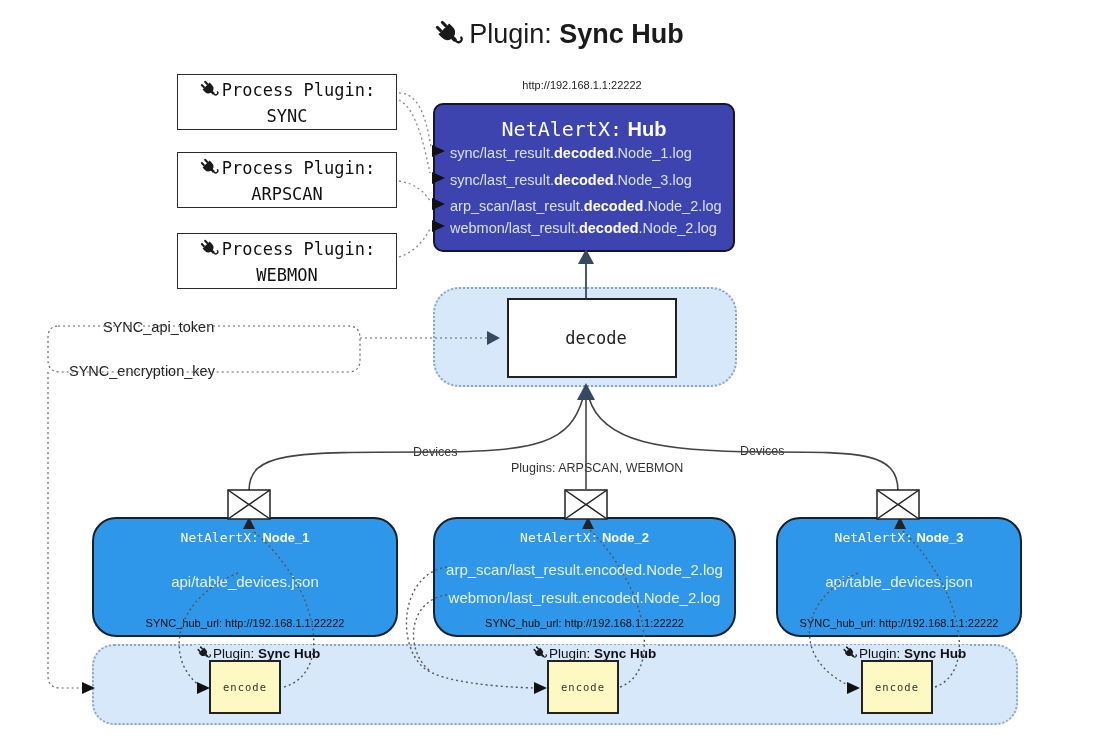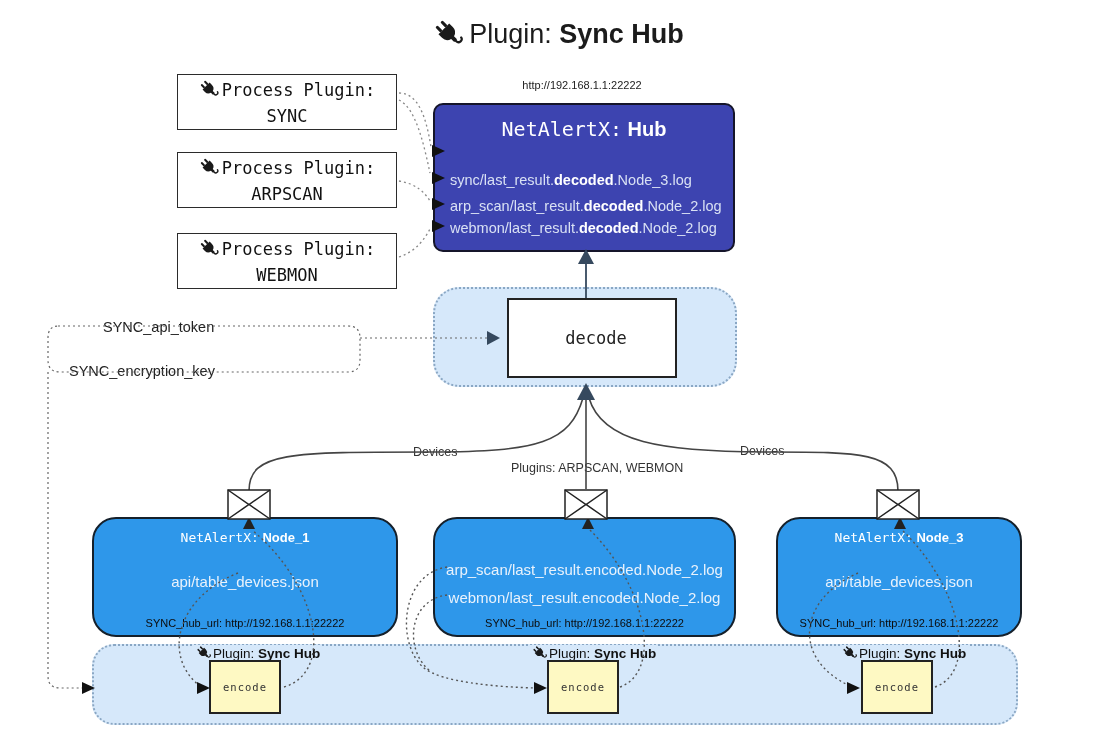--- a/index.html
+++ b/index.html
@@ -92,20 +92,21 @@
   <div class="abs pbox mono" style="top:233px;">
     <div><svg class="plug" viewBox="0 0 24 24">
           <use href="#plug"></use>
         </svg><span>Process Plugin:</span></div>
     <div>WEBMON</div>
   </div>
 
   <div class="abs hub-url">http://192.168.1.1:22222</div>
   <div class="abs hub">
     <div class="hub-title"><span class="mono">NetAlertX:</span> <b>Hub</b></div>
+    <div class="hub-line" style="top:40px;"><span>sync/last_result.</span><b>decoded</b><span>.Node_1.log</span></div>
     <div class="hub-line" style="top:67px;"><span>sync/last_result.</span><b>decoded</b><span>.Node_3.log</span></div>
     <div class="hub-line" style="top:93px;"><span>arp_scan/last_result.</span><b>decoded</b><span>.Node_2.log</span></div>
     <div class="hub-line" style="top:115px;"><span>webmon/last_result.</span><b>decoded</b><span>.Node_2.log</span></div>
   </div>
 
   <div class="abs decode-band"></div>
   <div class="abs decode-box mono">decode</div>
 
   <div class="abs cfg" style="top:319px;left:100px;">SYNC_api_token</div>
   <div class="abs cfg" style="top:363px;left:66px;">SYNC_encryption_key</div>
@@ -113,20 +114,21 @@
   <div class="abs edge-label" style="top:445px;left:410px;">Devices</div>
   <div class="abs edge-label" style="top:461px;left:508px;">Plugins: ARPSCAN, WEBMON</div>
   <div class="abs edge-label" style="top:444px;left:737px;">Devices</div>
 
   <div class="abs node" style="top:517px;left:92px;width:306px;">
     <div class="node-title"><span class="mono">NetAlertX:</span> <b>Node_1</b></div>
     <div class="node-file" style="top:54px;">api/table_devices.json</div>
     <div class="node-url">SYNC_hub_url: http://192.168.1.1:22222</div>
   </div>
   <div class="abs node" style="top:517px;left:433px;width:303px;">
+    <div class="node-title"><span class="mono">NetAlertX:</span> <b>Node_2</b></div>
     <div class="node-file" style="top:42px;">arp_scan/last_result.encoded.Node_2.log</div>
     <div class="node-file" style="top:70px;">webmon/last_result.encoded.Node_2.log</div>
     <div class="node-url">SYNC_hub_url: http://192.168.1.1:22222</div>
   </div>
   <div class="abs node" style="top:517px;left:776px;width:246px;">
     <div class="node-title"><span class="mono">NetAlertX:</span> <b>Node_3</b></div>
     <div class="node-file" style="top:54px;">api/table_devices.json</div>
     <div class="node-url">SYNC_hub_url: http://192.168.1.1:22222</div>
   </div>
 

